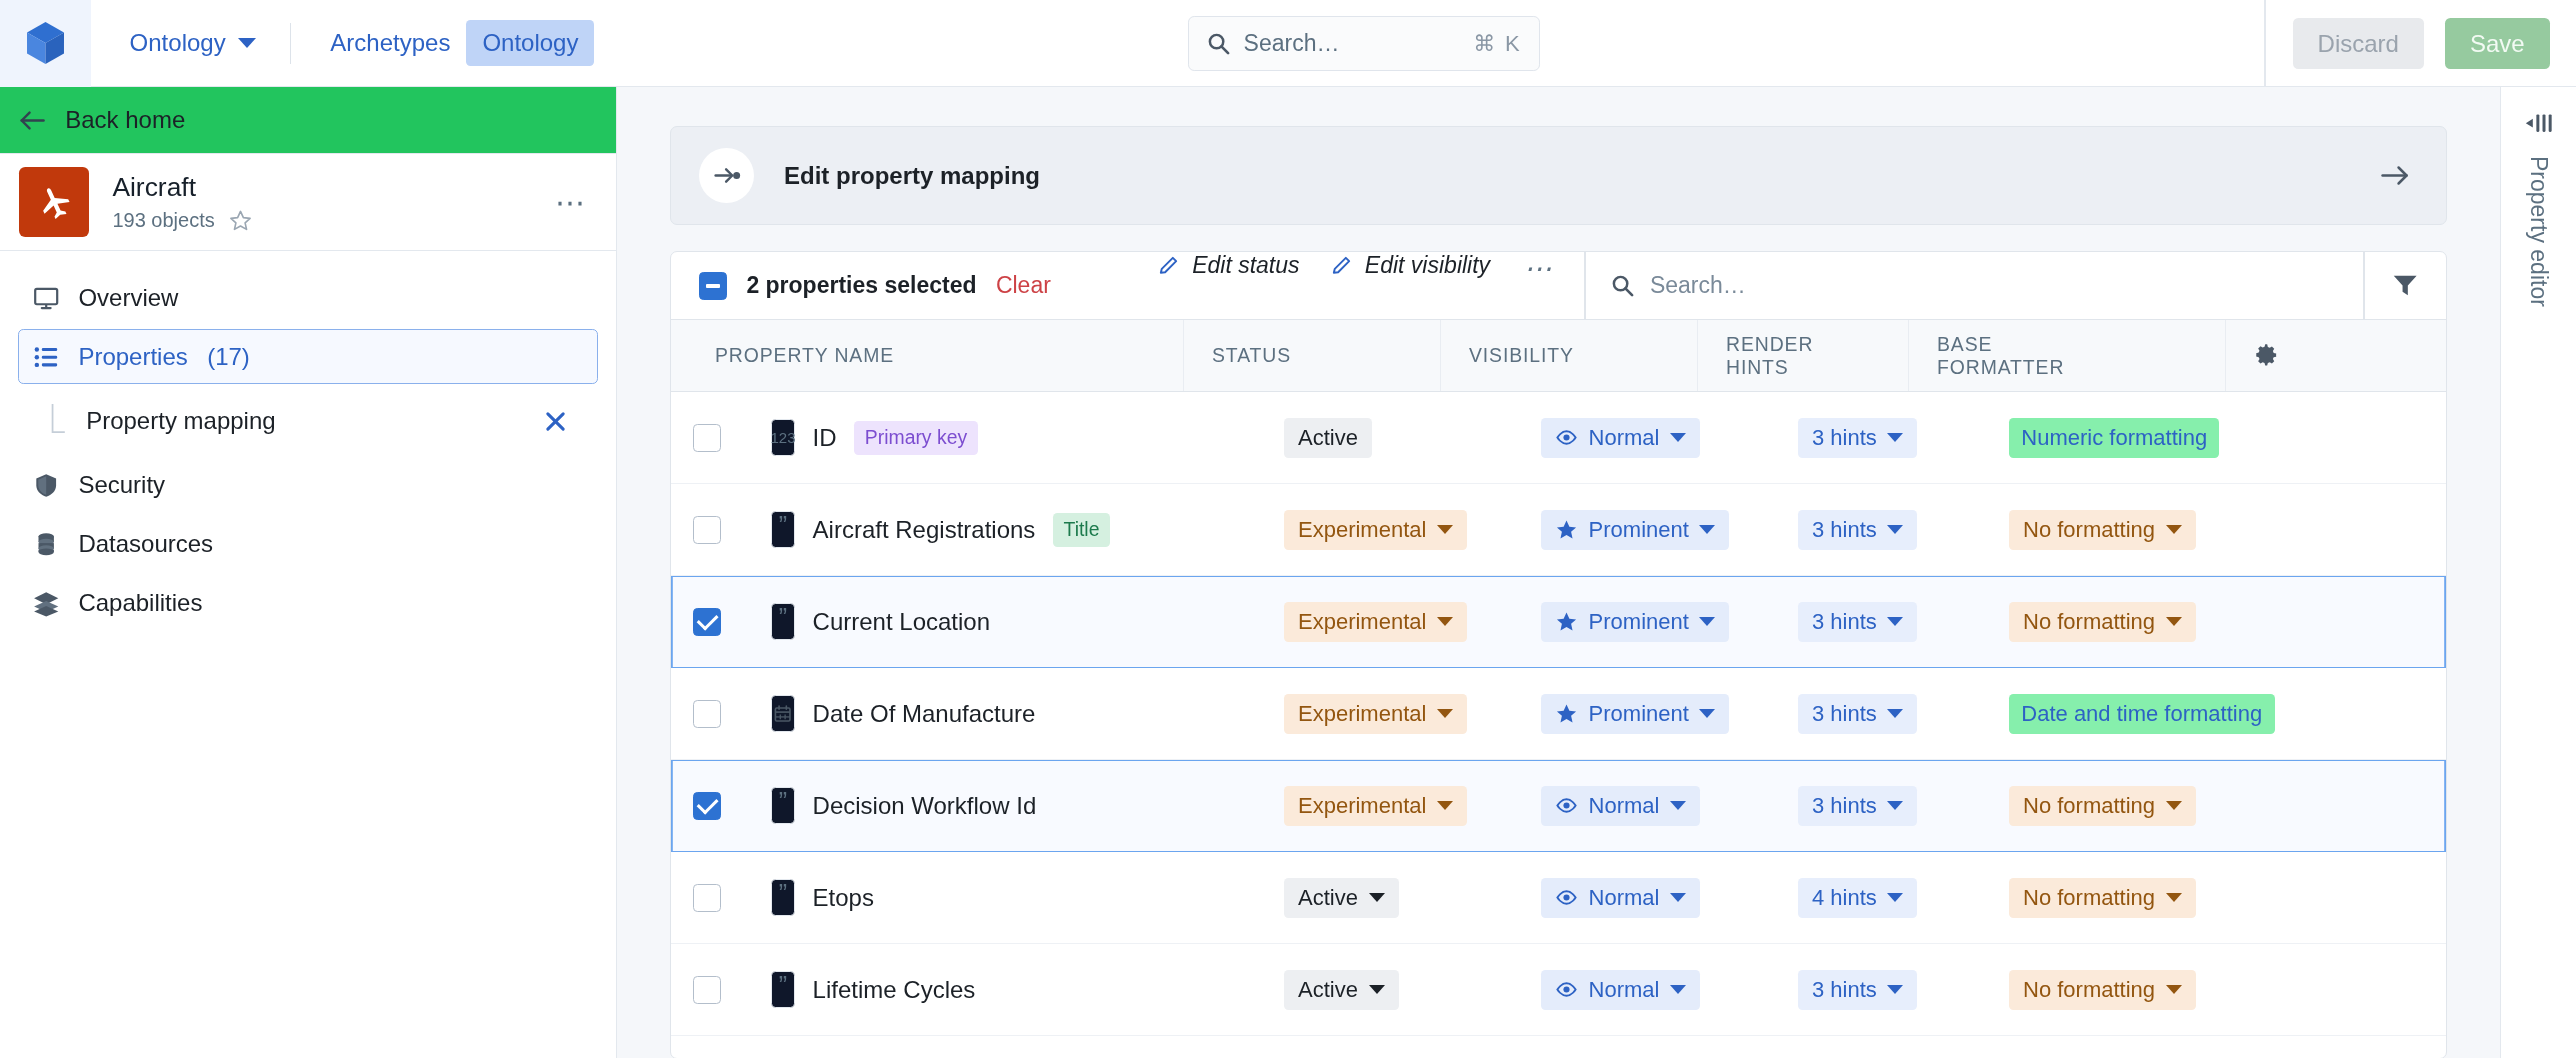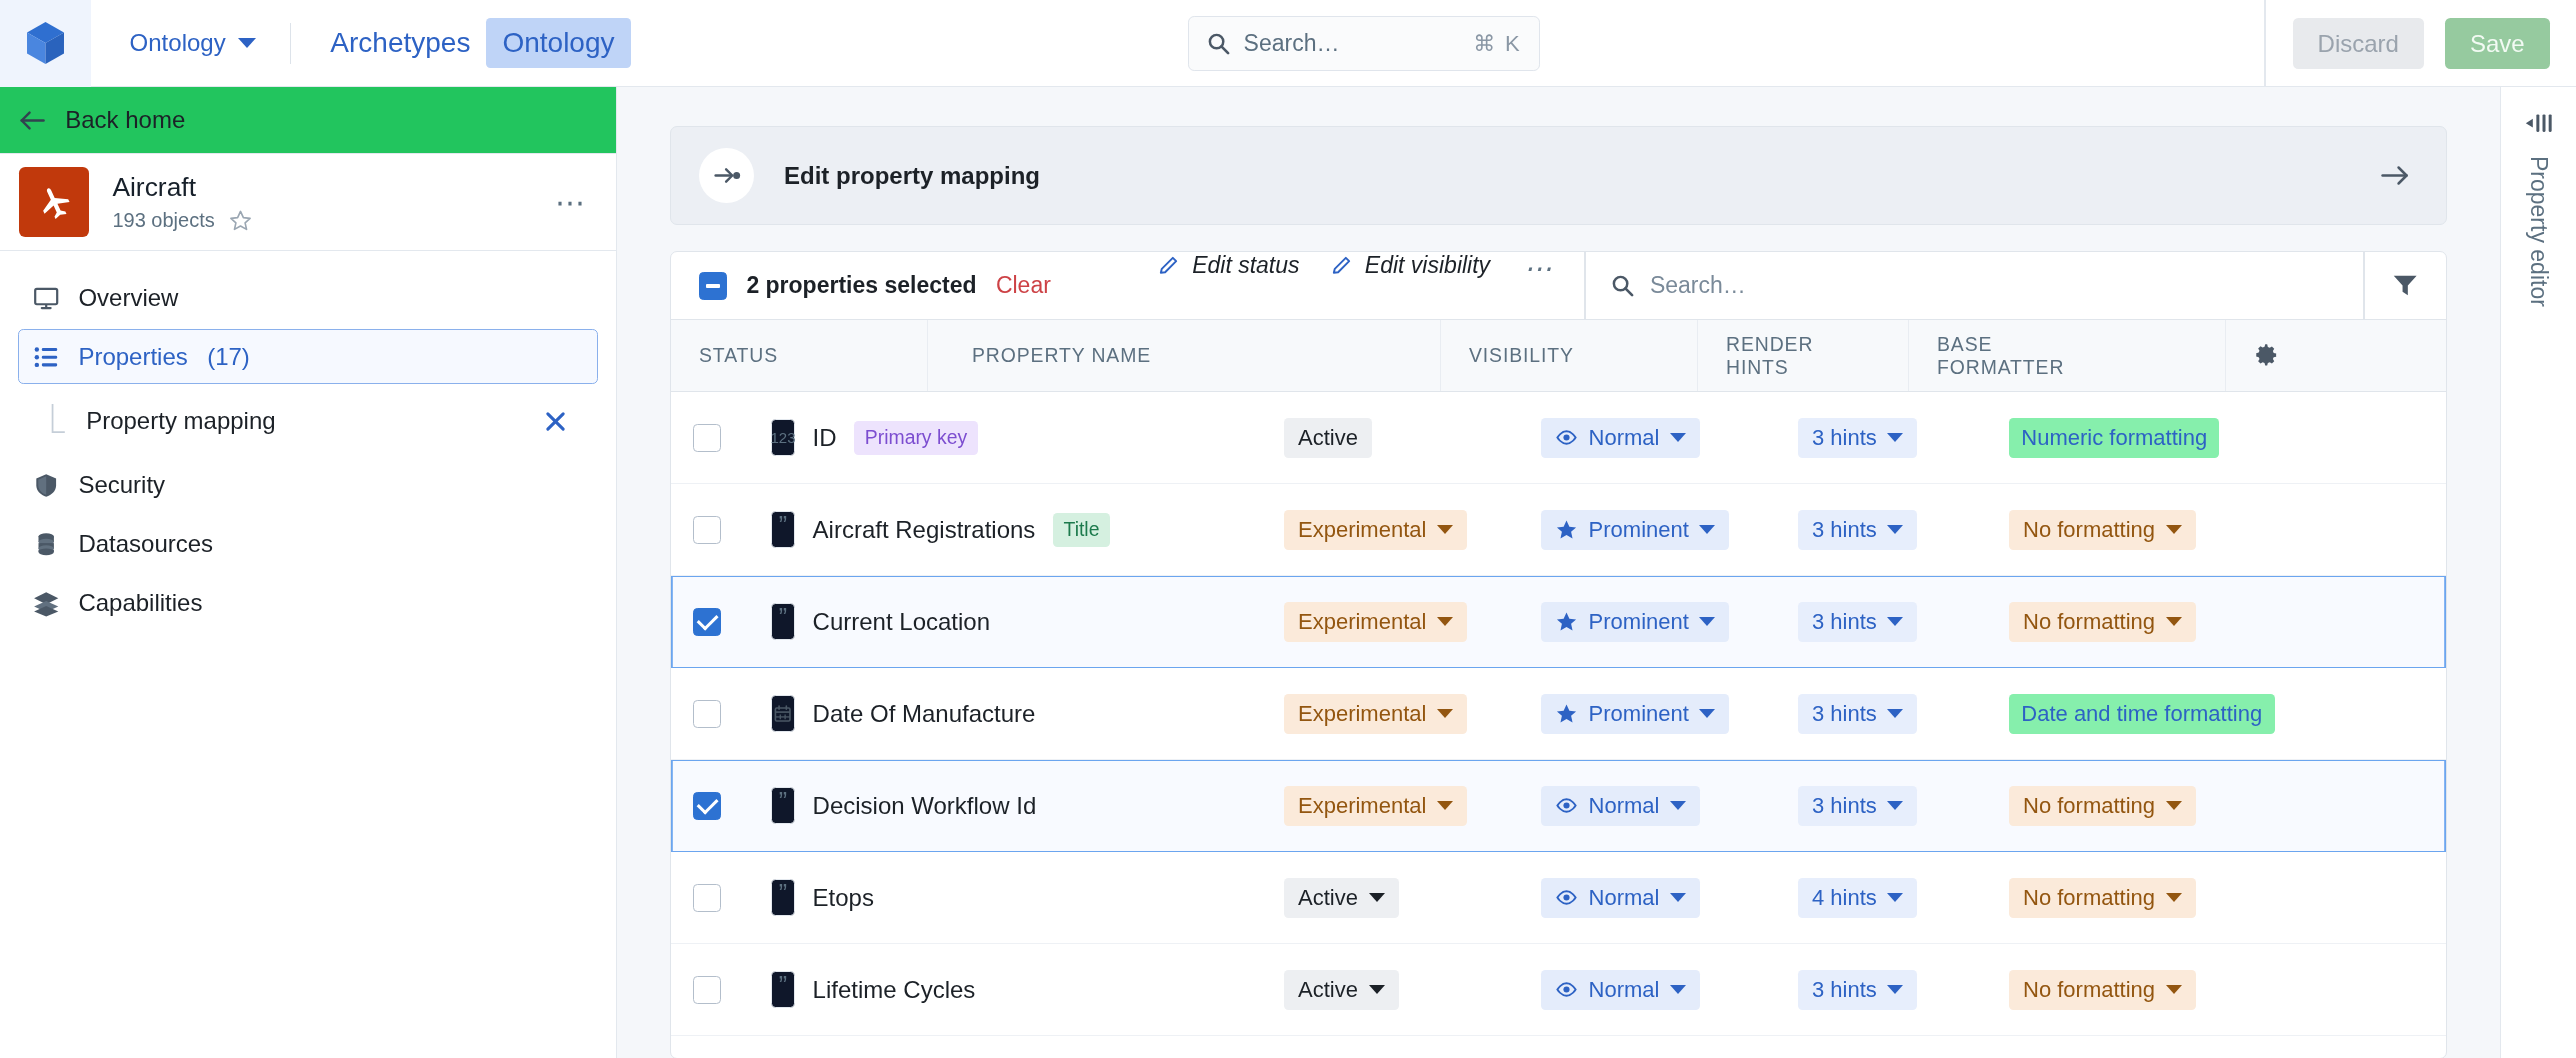--- a/index.html
+++ b/index.html
@@ -30,21 +30,21 @@
   .nav-dropdown {
     display: flex; align-items: center; gap: 12.3px;
     color: #2d62c4; font-size: 24px; padding: 7px 10.6px; cursor: pointer;
   }
   .caret-dn {
     width: 0; height: 0; border-left: 9.7px solid transparent;
     border-right: 9.7px solid transparent; border-top: 10.6px solid #2d62c4;
   }
   .nav-sep { width: 1.8px; height: 41px; background: #dde3ea; margin: 0 23px; }
   .nav-tab {
-    color: #2d62c4; font-size: 28px; padding: 8.8px 16px;
+    color: #2d62c4; font-size: 24px; padding: 8.8px 16px;
     border-radius: 4.4px; cursor: pointer; white-space: nowrap;
   }
   .nav-tab.active { background: #bfd4f7; }
 
   .search-wrap {
     position: absolute; left: 1188px; top: 16px;
     width: 352px; height: 55px;
     border: 1.8px solid #e0e5ec; border-radius: 6.2px; background: #fafbfc;
     display: flex; align-items: center; padding: 0 17.6px; gap: 14px;
     cursor: text;
@@ -436,25 +436,25 @@
           </div>
           <div class="tb-divider" style="margin-left:0"></div>
           <div class="tb-filter">
             <svg class="funnel" viewBox="0 0 30 28">
               <polygon points="2,3 28,3 18,14 18,25 12,21 12,14" fill="#4b5866"></polygon>
             </svg>
           </div>
         </div>
 
         <div class="thead">
+          <div class="th col-name">
+            <span>PROPERTY NAME</span>
+          </div>
           <div class="th col-status">
             <span>STATUS</span>
-          </div>
-          <div class="th col-name">
-            <span>PROPERTY NAME</span>
           </div>
           <div class="th col-vis">
             <span>VISIBILITY</span>
           </div>
           <div class="th col-hints">
             <div>
               <span>RENDER</span>
               <span>HINTS</span>
             </div>
           </div>

